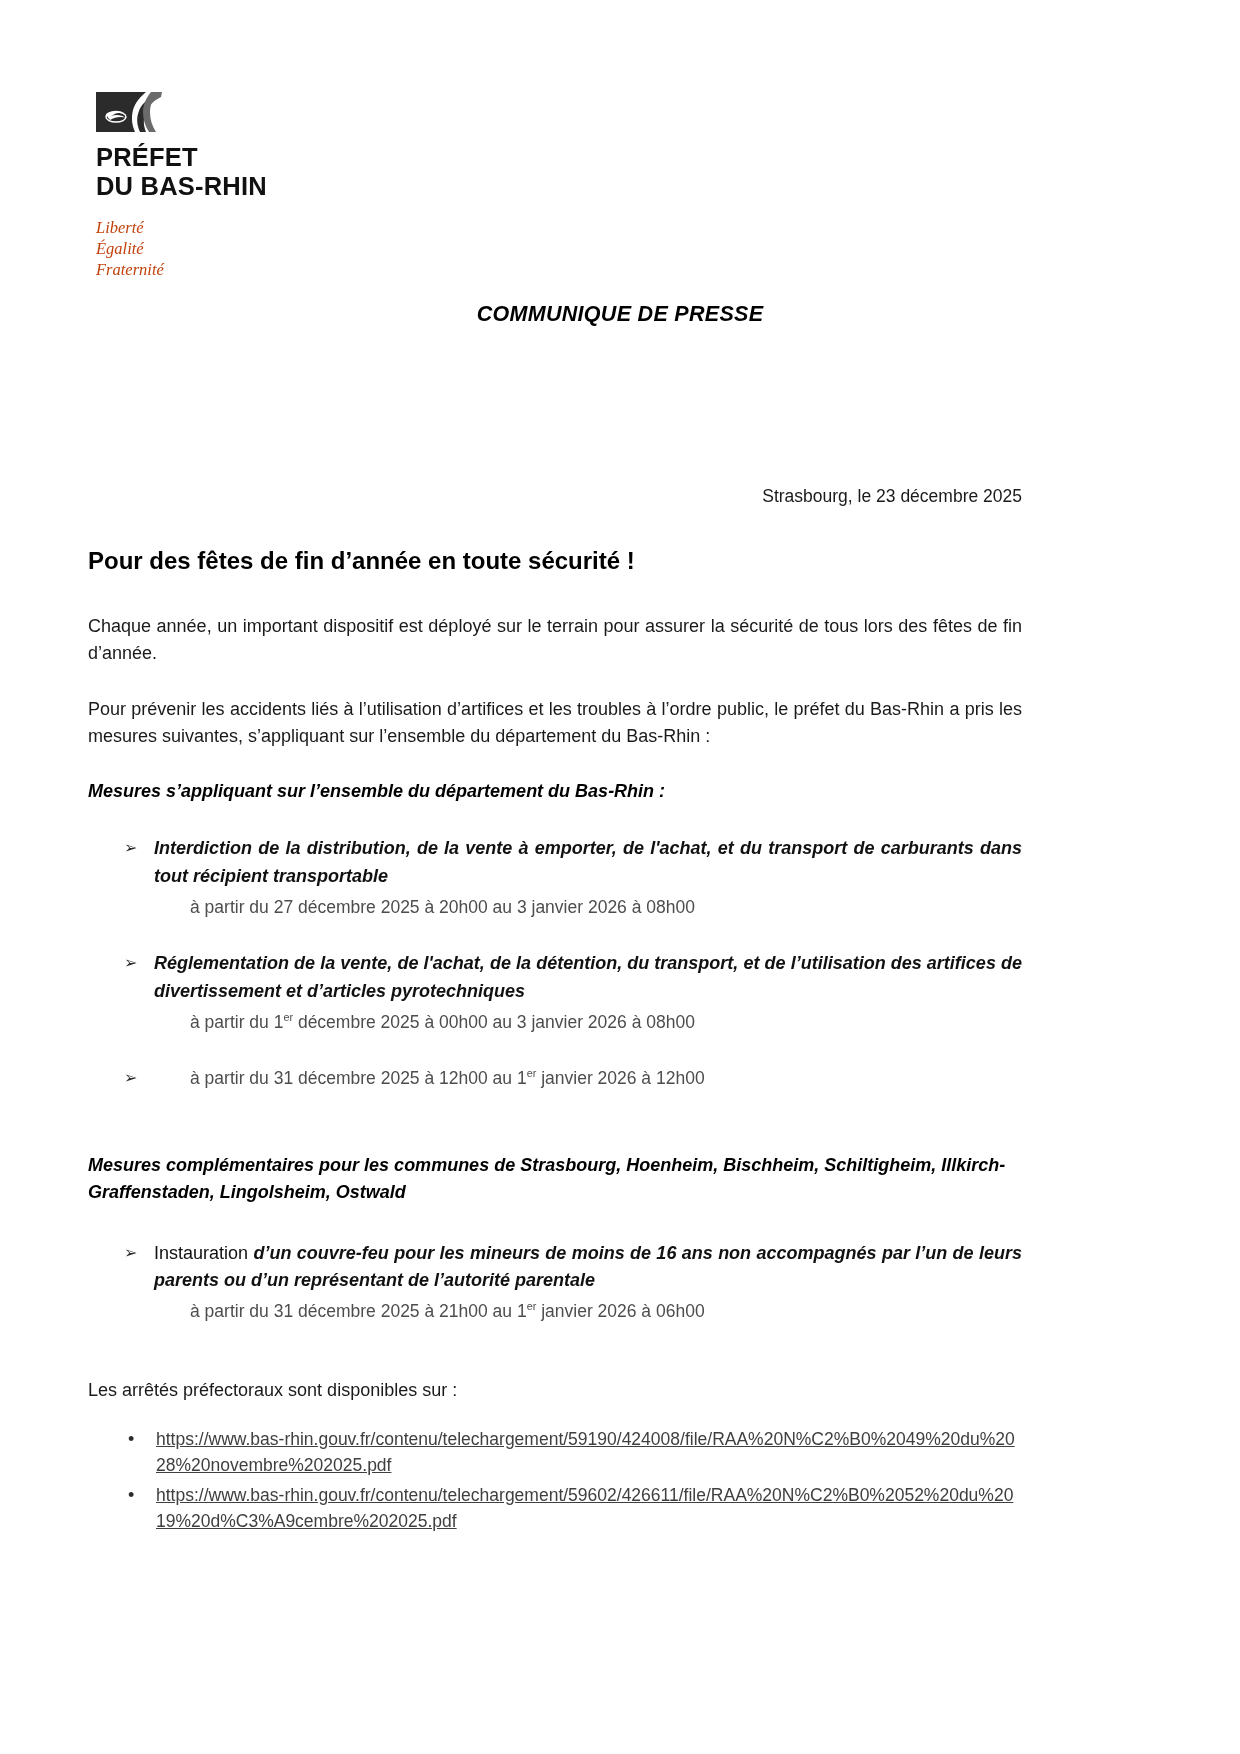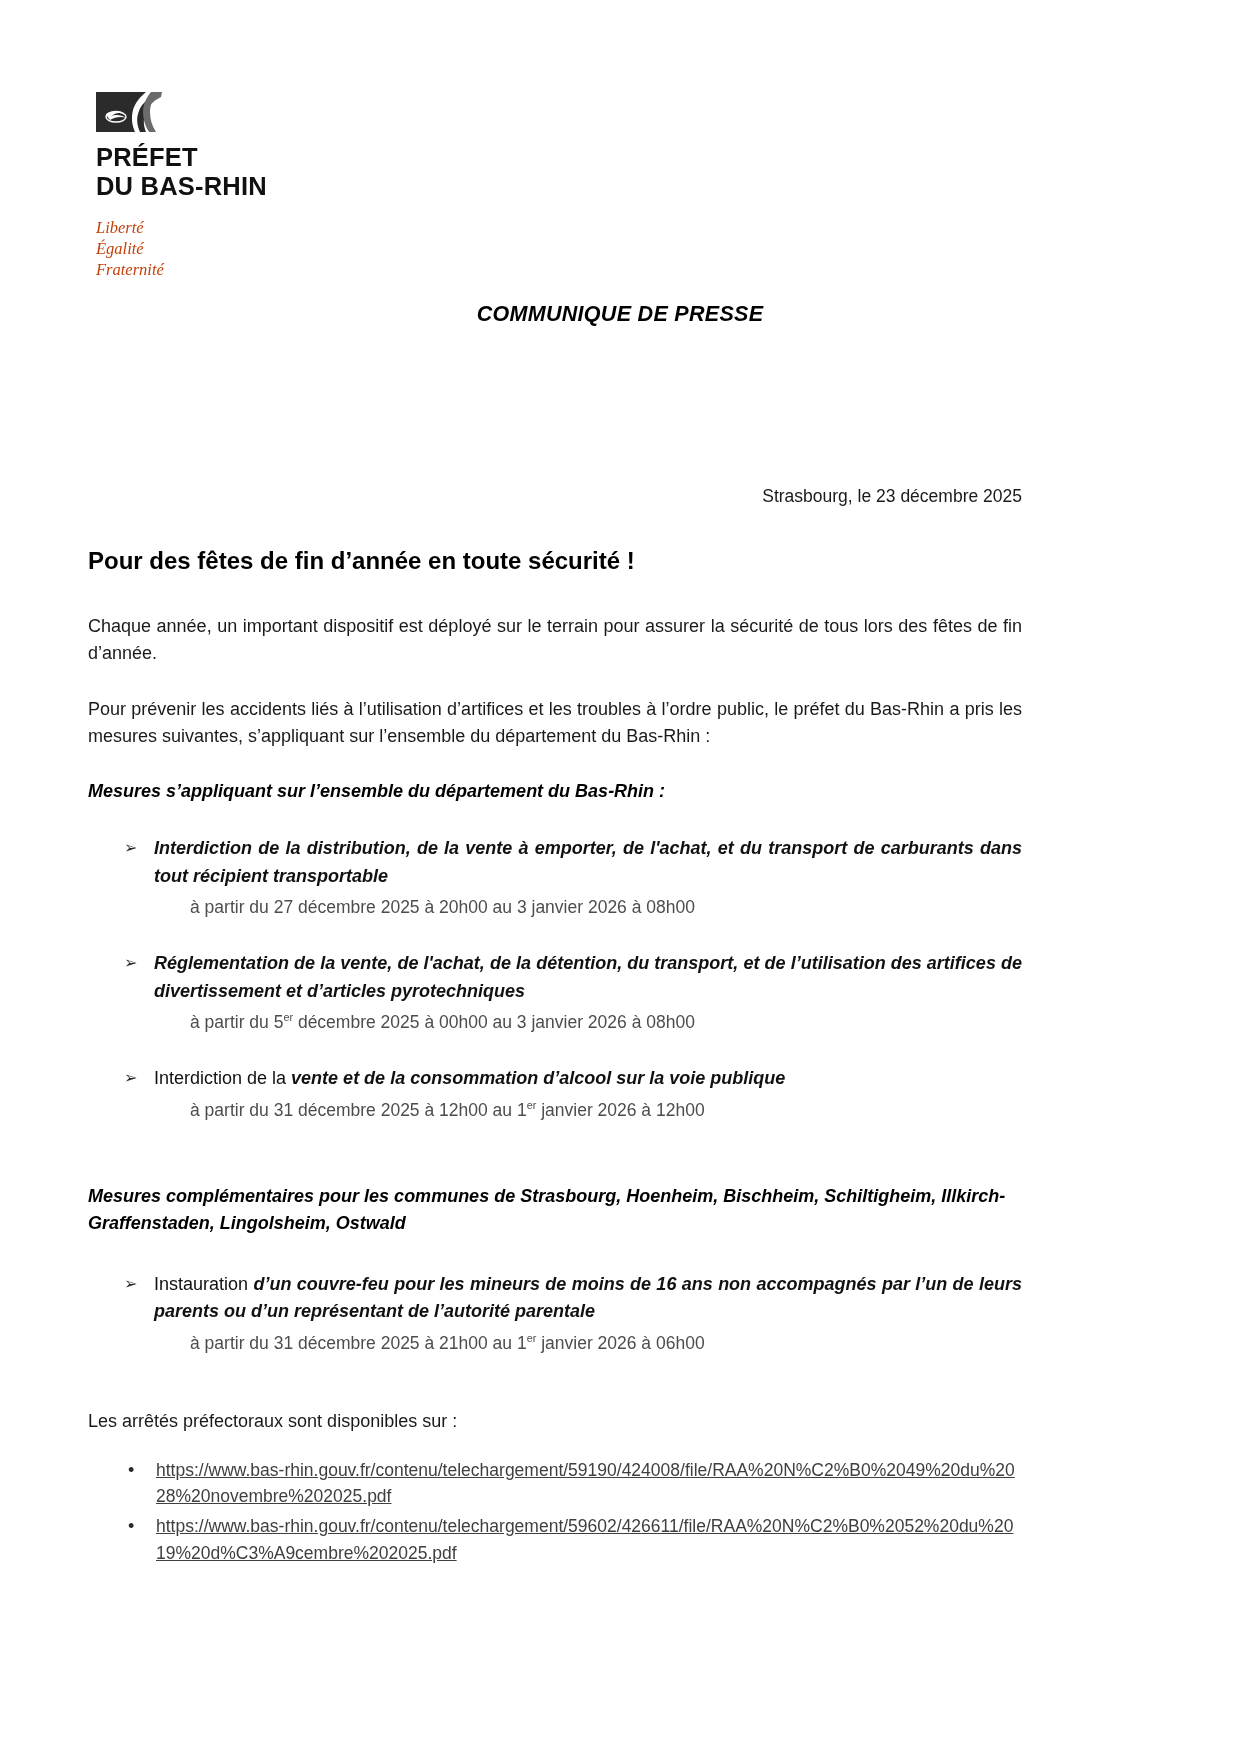--- a/index.html
+++ b/index.html
@@ -241,26 +241,25 @@
     <ul class="measure-list">
       <li class="measure">
         <span class="marker">➢</span>
         <div class="m-text just"><span></span><b>Interdiction de la distribution, de la vente à emporter, de l'achat, et du transport de carburants dans tout récipient transportable</b></div>
         <div class="m-date"><span>à partir du 27 décembre 2025 à 20h00 au 3 janvier 2026 à 08h00</span><sup></sup><span></span></div>
       </li>
 
       <li class="measure">
         <span class="marker">➢</span>
         <div class="m-text just"><span></span><b>Réglementation de la vente, de l'achat, de la détention, du transport, et de l’utilisation des artifices de divertissement et d’articles pyrotechniques</b></div>
-        <div class="m-date"><span>à partir du 5</span><sup>er</sup><span> décembre 2025 à 00h00 au 3 janvier 2026 à 08h00</span></div>
-      </li>
-
-      <li class="measure">
-        <span class="marker">➢</span>
-        <div class="m-text"><span>Interdiction de la </span><b>vente et de la consommation d’alcool sur la voie publique</b></div>
+        <div class="m-date"><span>à partir du 1</span><sup>er</sup><span> décembre 2025 à 00h00 au 3 janvier 2026 à 08h00</span></div>
+      </li>
+
+      <li class="measure">
+        <span class="marker">➢</span>
         <div class="m-date"><span>à partir du 31 décembre 2025 à 12h00 au 1</span><sup>er</sup><span> janvier 2026 à 12h00</span></div>
       </li>
     </ul>
 
     <div class="gap-xl"></div>
 
     <div class="section-heading wide">Mesures complémentaires pour les communes de Strasbourg, Hoenheim, Bischheim, Schiltigheim, Illkirch-Graffenstaden, Lingolsheim, Ostwald</div>
 
     <ul class="measure-list">
       <li class="measure">

